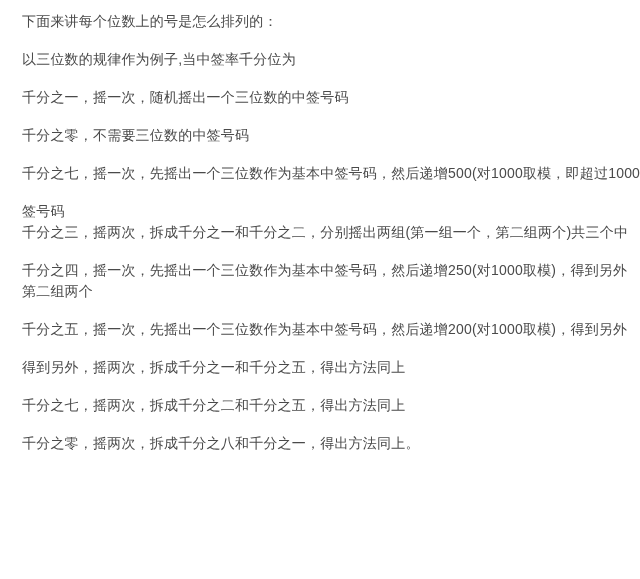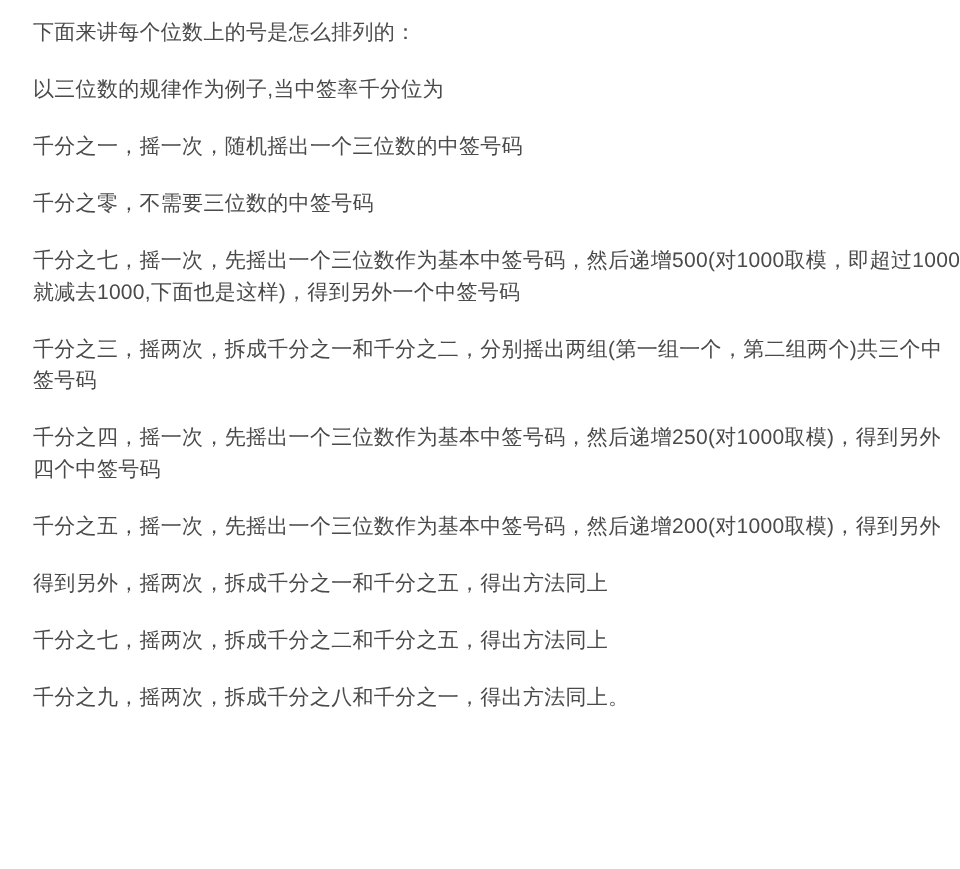--- a/index.html
+++ b/index.html
@@ -47,43 +47,42 @@
   <p class="para">
     <span class="line">千分之一，摇一次，随机摇出一个三位数的中签号码</span>
   </p>
 
   <p class="para">
     <span class="line">千分之零，不需要三位数的中签号码</span>
   </p>
 
   <p class="para">
     <span class="line">千分之七，摇一次，先摇出一个三位数作为基本中签号码，然后递增500(对1000取模，即超过1000</span>
-    <span class="line">就减去1000,下面也是这样)，得到另外一个中签号码</span>
   </p>
 
   <p class="para">
+    <span class="line">签号码</span>
     <span class="line">千分之三，摇两次，拆成千分之一和千分之二，分别摇出两组(第一组一个，第二组两个)共三个中</span>
-    <span class="line">签号码</span>
   </p>
 
   <p class="para">
     <span class="line">千分之四，摇一次，先摇出一个三位数作为基本中签号码，然后递增250(对1000取模)，得到另外</span>
-    <span class="line">四个中签号码</span>
+    <span class="line">第二组两个</span>
   </p>
 
   <p class="para">
     <span class="line">千分之五，摇一次，先摇出一个三位数作为基本中签号码，然后递增200(对1000取模)，得到另外</span>
   </p>
 
   <p class="para">
     <span class="line">得到另外，摇两次，拆成千分之一和千分之五，得出方法同上</span>
   </p>
 
   <p class="para">
     <span class="line">千分之七，摇两次，拆成千分之二和千分之五，得出方法同上</span>
   </p>
 
 
   <p class="para">
-    <span class="line">千分之九，摇两次，拆成千分之八和千分之一，得出方法同上。</span>
+    <span class="line">千分之零，摇两次，拆成千分之八和千分之一，得出方法同上。</span>
   </p>
 
 </div>
 
 </body></html>

